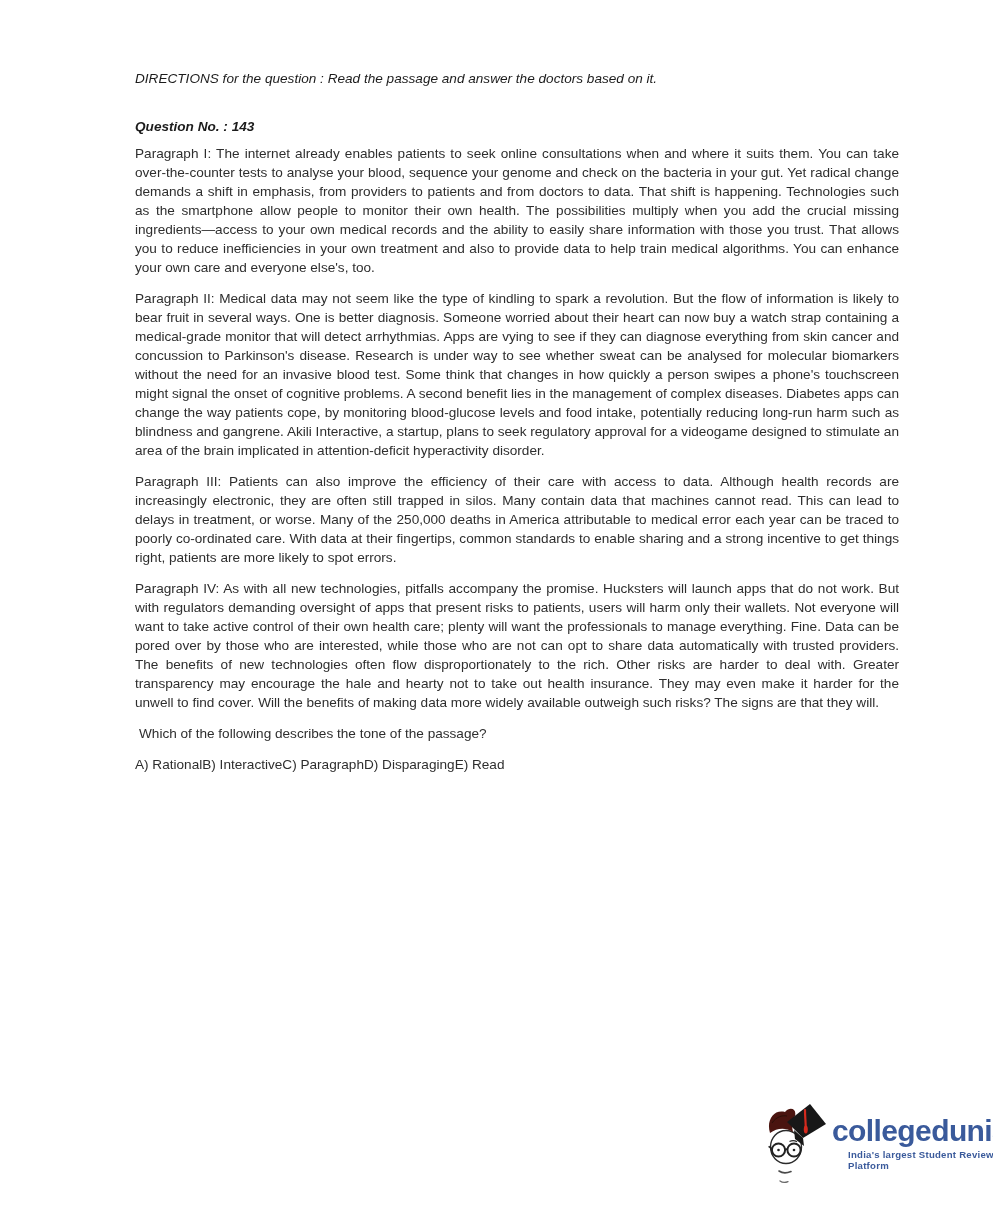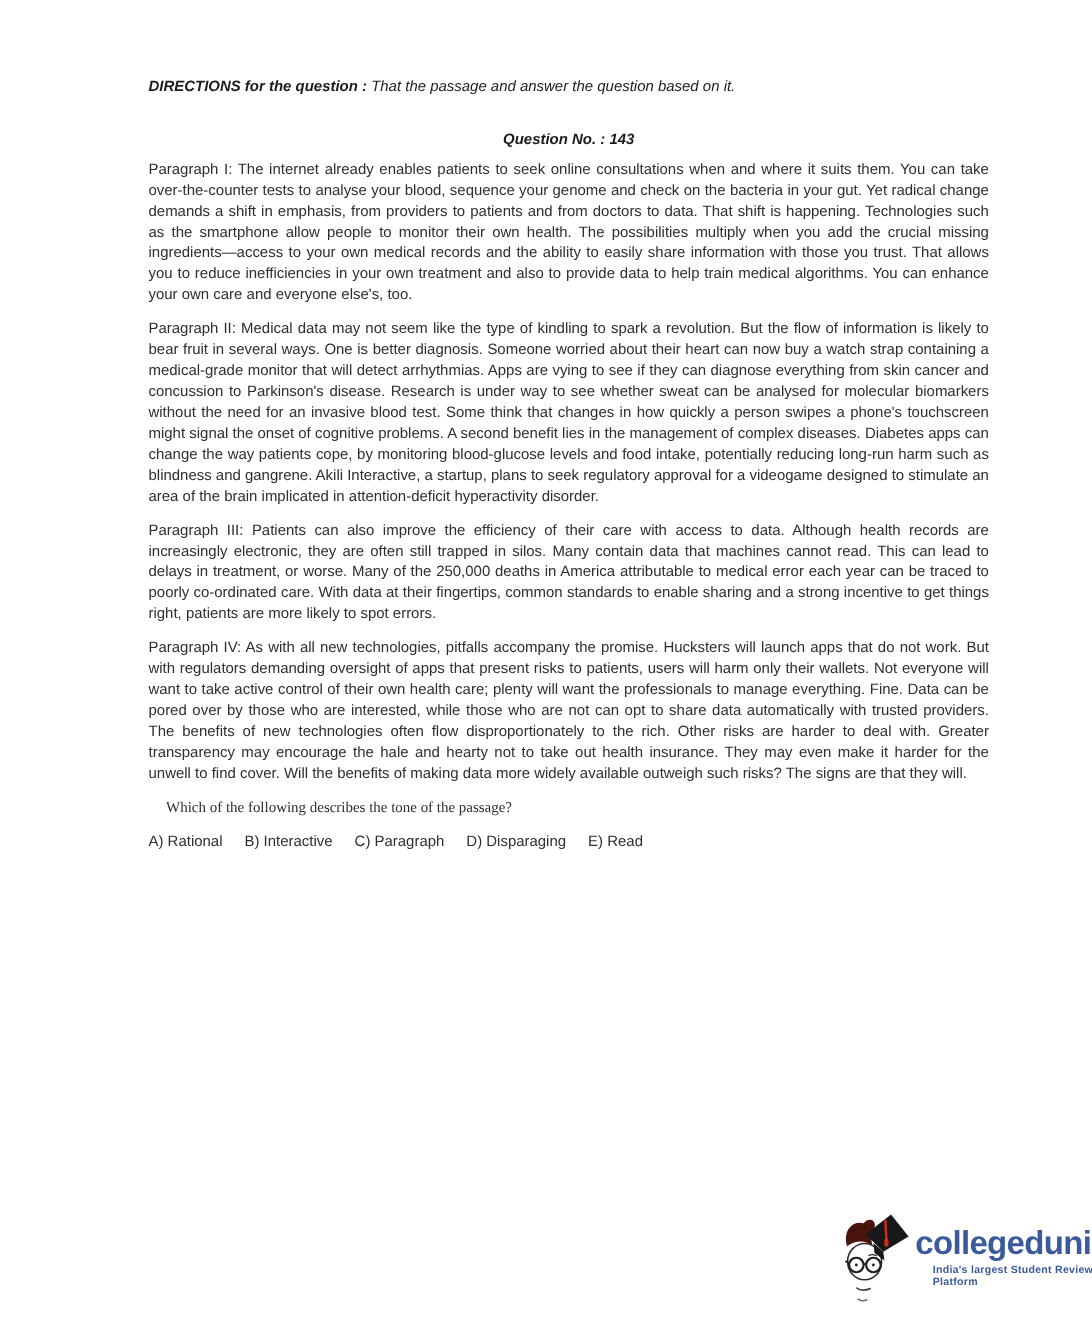--- a/index.html
+++ b/index.html
@@ -22,46 +22,43 @@
     top: 69px;
     width: 764px;
     font-size: 13.6px;
     line-height: 19px;
   }
   .directions {
     margin: 0 0 29px 0;
     color: #1c1c1c;
   }
   .directions .dir-label {
-    font-weight: bold;
+    font-weight: normal;
     font-style: italic;
     text-align: right;
   }
   .directions .dir-text {
     font-style: italic;
   }
   .qno {
     font-weight: bold;
     font-style: italic;
     color: #1c1c1c;
     margin: 0 0 8px 0;
-    text-align: center;
   }
   p.para {
     margin: 0 0 12px 0;
     text-align: justify;
   }
   .question-line {
-    margin: 12px 0 12px 16px;
-    font-family: Liberation Serif, serif;
+    margin: 12px 0 12px 4px;
   }
   .options-row {
     display: flex;
     flex-direction: row;
-    gap: 20px;
     margin-top: 12px;
     white-space: nowrap;
   }
   
   .logo {
     position: absolute;
     left: 767px;
     top: 1103px;
     display: flex;
     align-items: flex-start;
@@ -104,21 +101,21 @@
     margin-top: 3px;
     padding-left: 16px;
   }
 </style>
 </head>
 <body>
 
 <div class="content">
 
   <p class="directions"><span class="dir-label">DIRECTIONS for the question :</span>
-    <span class="dir-text">That the passage and answer the question based on it.</span></p>
+    <span class="dir-text">Read the passage and answer the doctors based on it.</span></p>
 
   <p class="qno">Question No. : 143</p>
 
   <p class="para">Paragraph I: The internet already enables patients to seek online consultations when and where it suits them. You can take over-the-counter tests to analyse your blood, sequence your genome and check on the bacteria in your gut. Yet radical change demands a shift in emphasis, from providers to patients and from doctors to data. That shift is happening. Technologies such as the smartphone allow people to monitor their own health. The possibilities multiply when you add the crucial missing ingredients—access to your own medical records and the ability to easily share information with those you trust. That allows you to reduce inefficiencies in your own treatment and also to provide data to help train medical algorithms. You can enhance your own care and everyone else's, too.</p>
 
   <p class="para">Paragraph II: Medical data may not seem like the type of kindling to spark a revolution. But the flow of information is likely to bear fruit in several ways. One is better diagnosis. Someone worried about their heart can now buy a watch strap containing a medical-grade monitor that will detect arrhythmias. Apps are vying to see if they can diagnose everything from skin cancer and concussion to Parkinson's disease. Research is under way to see whether sweat can be analysed for molecular biomarkers without the need for an invasive blood test. Some think that changes in how quickly a person swipes a phone's touchscreen might signal the onset of cognitive problems. A second benefit lies in the management of complex diseases. Diabetes apps can change the way patients cope, by monitoring blood-glucose levels and food intake, potentially reducing long-run harm such as blindness and gangrene. Akili Interactive, a startup, plans to seek regulatory approval for a videogame designed to stimulate an area of the brain implicated in attention-deficit hyperactivity disorder.</p>
 
   <p class="para">Paragraph III: Patients can also improve the efficiency of their care with access to data. Although health records are increasingly electronic, they are often still trapped in silos. Many contain data that machines cannot read. This can lead to delays in treatment, or worse. Many of the 250,000 deaths in America attributable to medical error each year can be traced to poorly co-ordinated care. With data at their fingertips, common standards to enable sharing and a strong incentive to get things right, patients are more likely to spot errors.</p>
 
   <p class="para">Paragraph IV: As with all new technologies, pitfalls accompany the promise. Hucksters will launch apps that do not work. But with regulators demanding oversight of apps that present risks to patients, users will harm only their wallets. Not everyone will want to take active control of their own health care; plenty will want the professionals to manage everything. Fine. Data can be pored over by those who are interested, while those who are not can opt to share data automatically with trusted providers. The benefits of new technologies often flow disproportionately to the rich. Other risks are harder to deal with. Greater transparency may encourage the hale and hearty not to take out health insurance. They may even make it harder for the unwell to find cover. Will the benefits of making data more widely available outweigh such risks? The signs are that they will.</p>

